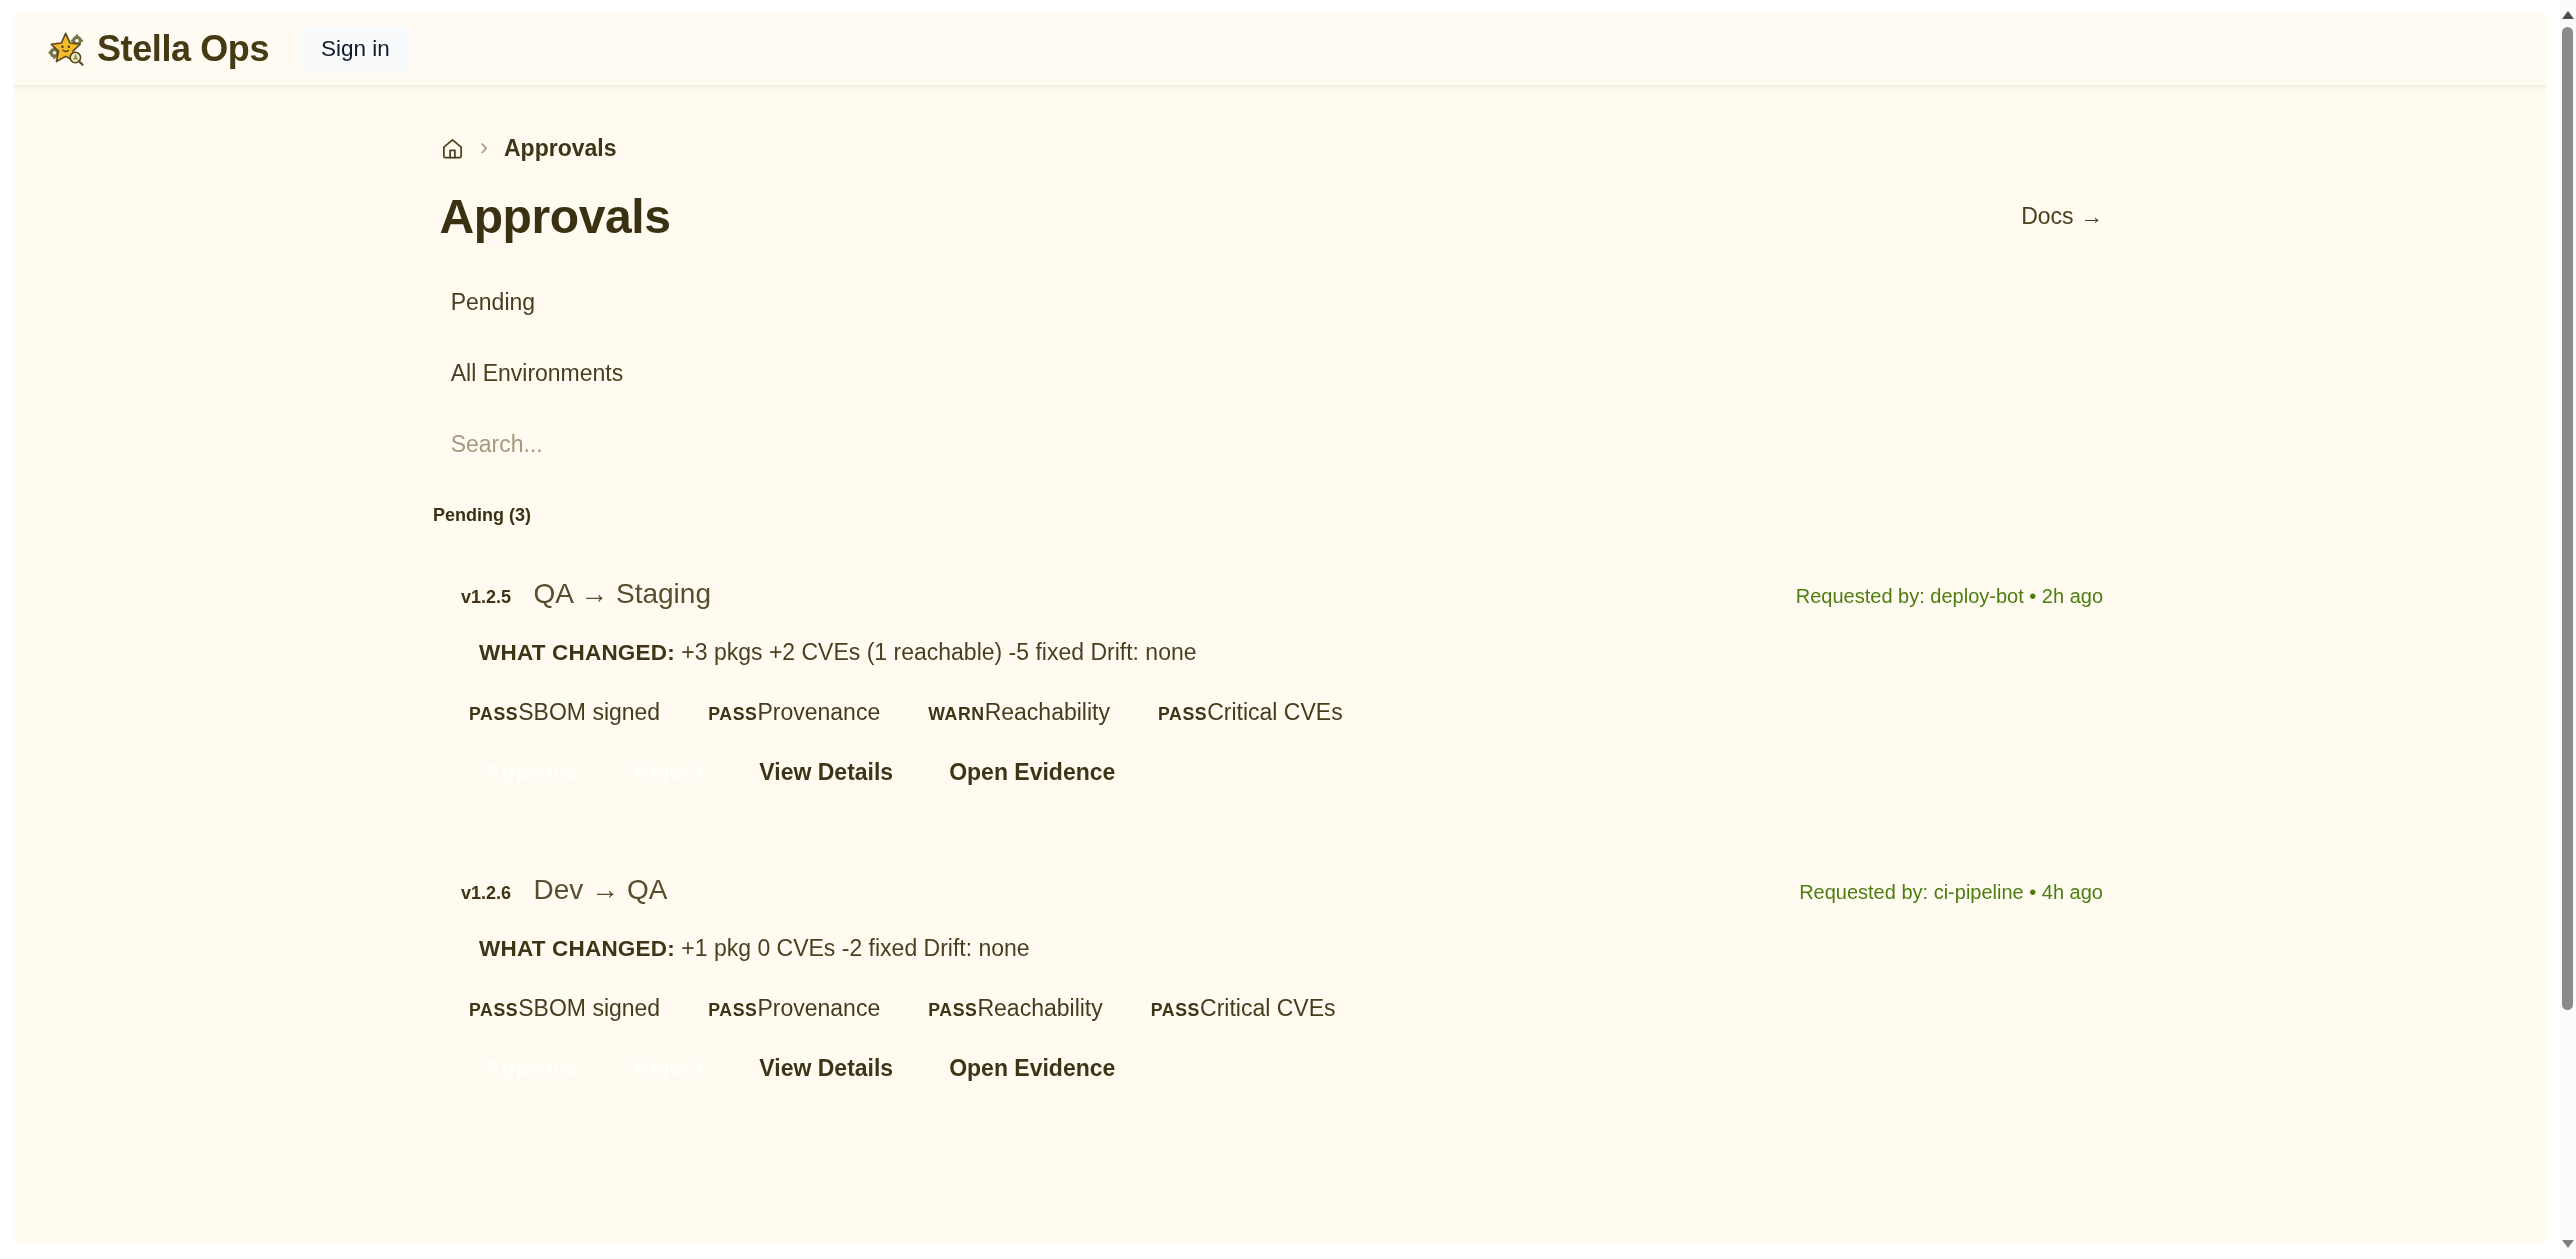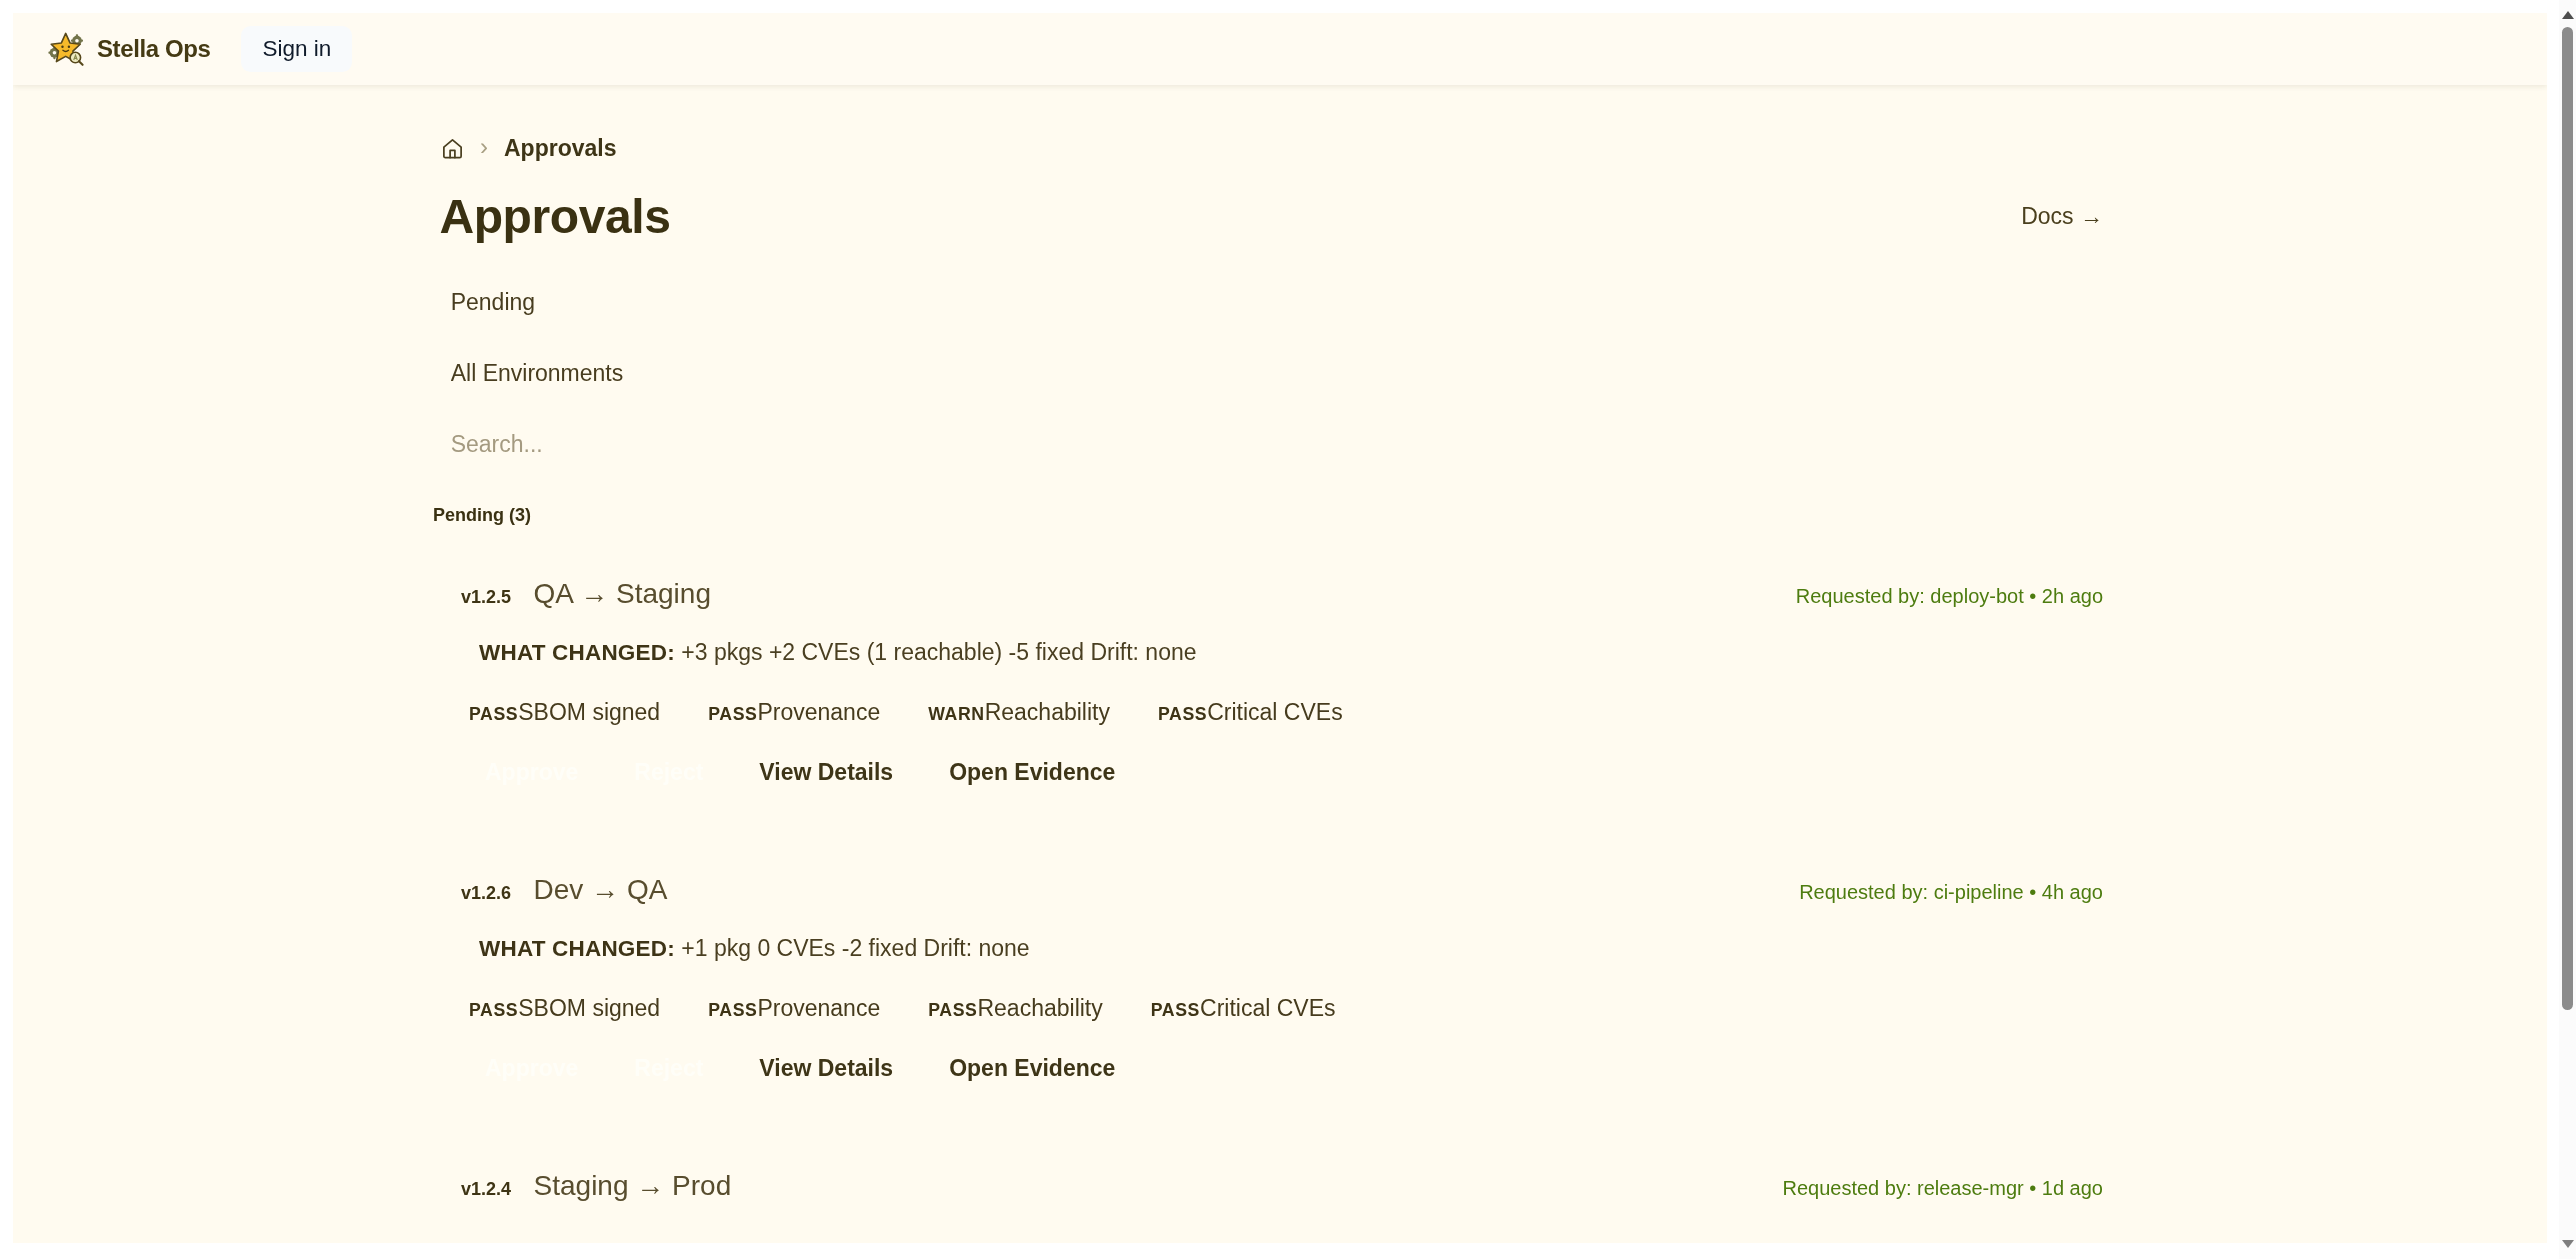--- a/index.html
+++ b/index.html
@@ -5,21 +5,21 @@
   * { box-sizing: border-box; margin: 0; padding: 0; }
   html, body { width: 2576px; height: 1259px; background: #ffffff; overflow: hidden;
     font-family: "Liberation Sans", sans-serif; }
   .page { position: absolute; left: 13px; top: 13px; width: 2534px; height: 1230px;
     background: #FFFBF0; overflow: hidden; }
 
   
   .navbar { height: 72px; background: #FFFBF2; box-shadow: 0 2.4px 5.6px rgba(70,58,20,0.10);
     display: flex; align-items: center; padding-left: 35px; position: relative; z-index: 2; }
   .brand { display: flex; align-items: center; gap: 12px; }
-  .brand-title { font-size: 24px; font-weight: 700; color: #453A14; letter-spacing: -0.4px; }
+  .brand-title { font-size: 36px; font-weight: 700; color: #453A14; letter-spacing: -0.4px; }
   .signin-btn { margin-left: 31px; background: #F8FAFC; color: #101B2B; border: none;
     border-radius: 9.7px; font-size: 22.5px; font-family: inherit; padding: 9.7px 21px; cursor: pointer; }
 
   
   .container { width: 1670px; margin-left: 420px; position: relative; }
 
   .breadcrumb { margin-top: 50px; padding-left: 8px; display: flex; align-items: center; gap: 16px;
     height: 27px; }
   .crumb-sep { color: #A89F83; font-size: 24px; line-height: 1; transform: translateY(-1.6px); }
   .crumb-current { font-size: 23px; font-weight: 600; color: #3E3517; }
@@ -222,29 +222,20 @@
         </span>
       </div>
       <div class="card-actions">
         <button class="action ghost">Approve</button>
         <button class="action ghost">Reject</button>
         <button class="action dark">View Details</button>
         <button class="action dark">Open Evidence</button>
       </div>
     </div>
 
-    <div class="card">
-      <div class="card-head">
-        <div class="card-head-left">
-          <span class="card-version">v1.2.4</span>
-          <span class="card-promotion">Staging → Prod</span>
-        </div>
-        <span class="card-requested">Requested by: release-mgr • 1d ago</span>
-      </div>
-    </div>
 
   </div>
 </div>
 
 <div class="scrollbar">
   <div class="sb-arrow sb-arrow-up">
       <div class="tri-up"></div>
     </div>
   <div class="sb-thumb"></div>
   <div class="sb-arrow sb-arrow-down">

